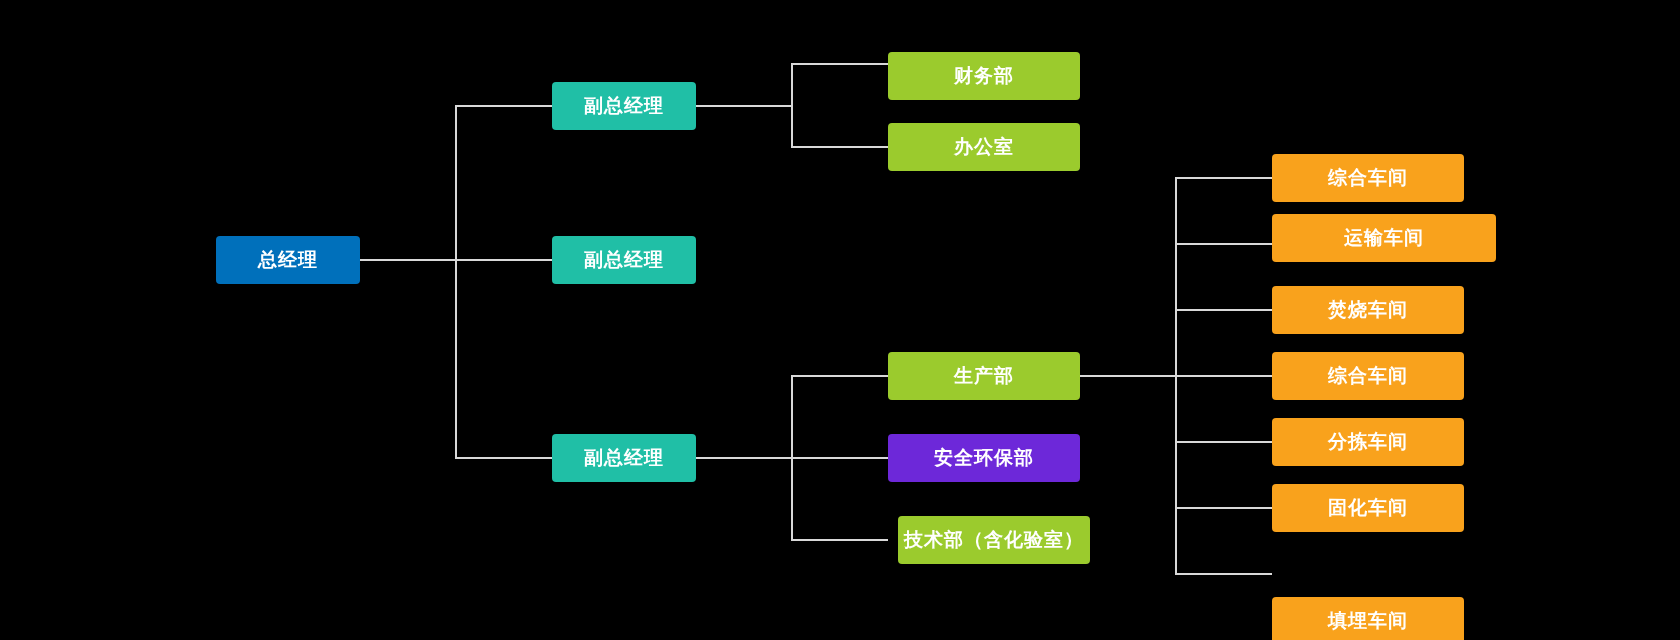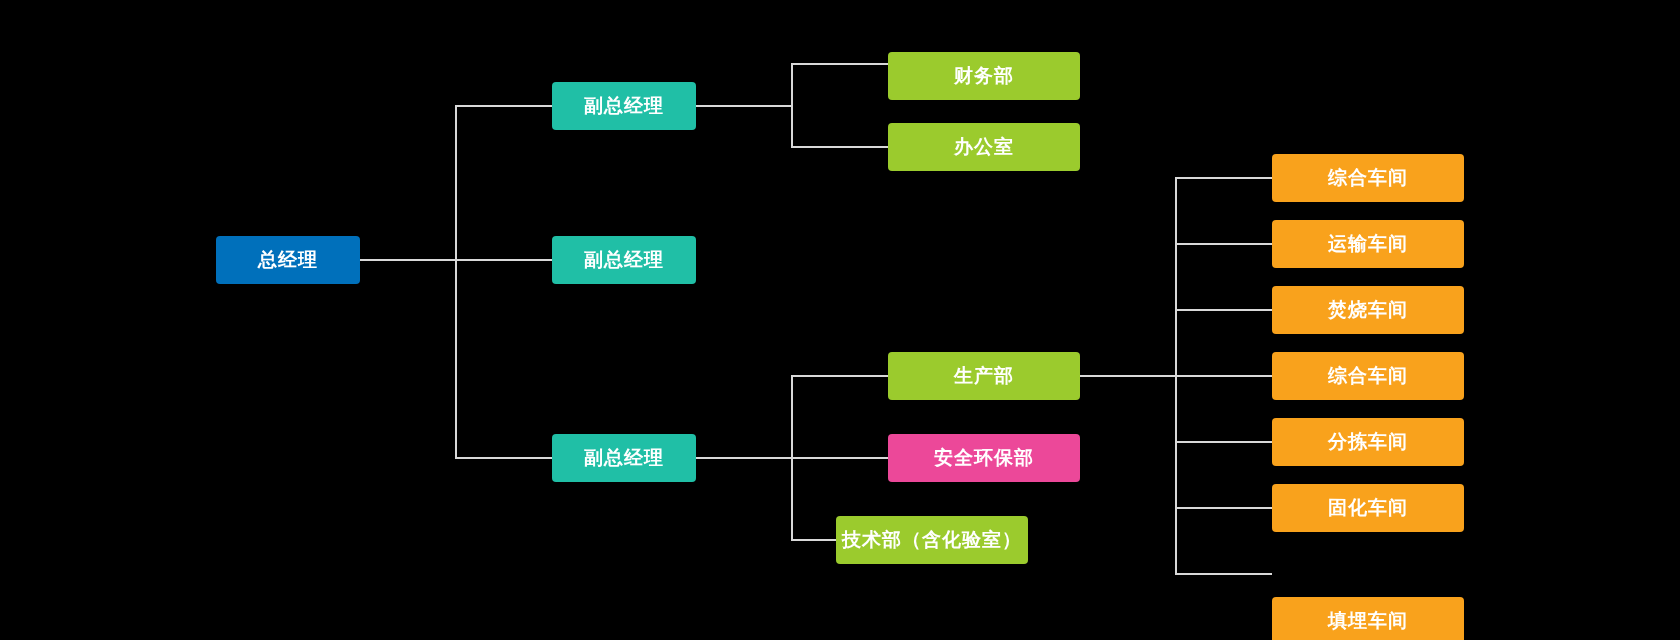--- a/index.html
+++ b/index.html
@@ -43,24 +43,24 @@
 
   <div class="node blue" style="left: 216px; top: 236px; width: 144px; background-color: rgb(0, 112, 187);">总经理</div>
 
   <div class="node teal" style="left: 552px; top: 82px; width: 144px; background-color: rgb(32, 191, 166);">副总经理</div>
   <div class="node teal" style="left: 552px; top: 236px; width: 144px; background-color: rgb(32, 191, 166);">副总经理</div>
   <div class="node teal" style="left: 552px; top: 434px; width: 144px; background-color: rgb(32, 191, 166);">副总经理</div>
 
   <div class="node green" style="left: 888px; top: 52px; width: 192px; background-color: rgb(155, 203, 45);">财务部</div>
   <div class="node green" style="left: 888px; top: 123px; width: 192px; background-color: rgb(155, 203, 45);">办公室</div>
   <div class="node green" style="left: 888px; top: 352px; width: 192px; background-color: rgb(155, 203, 45);">生产部</div>
-  <div class="node green" style="left: 888px; top: 434px; width: 192px; background-color: #ec4899;">安全环保部</div>
-  <div class="node green" style="left: 836px; top: 516px; width: 192px; background-color: rgb(155, 203, 45);">技术部（含化验室）</div>
+  <div class="node green" style="left: 888px; top: 434px; width: 192px; background-color: #6d28d9;">安全环保部</div>
+  <div class="node green" style="left: 898px; top: 516px; width: 192px; background-color: rgb(155, 203, 45);">技术部（含化验室）</div>
 
   <div class="node orange" style="left: 1272px; top: 154px; width: 192px; background-color: rgb(249, 162, 28);">综合车间</div>
-  <div class="node orange" style="left: 1272px; top: 220px; width: 192px; background-color: rgb(249, 162, 28);">运输车间</div>
+  <div class="node orange" style="left: 1272px; top: 214px; width: 224px; background-color: rgb(249, 162, 28);">运输车间</div>
   <div class="node orange" style="left: 1272px; top: 286px; width: 192px; background-color: rgb(249, 162, 28);">焚烧车间</div>
   <div class="node orange" style="left: 1272px; top: 352px; width: 192px; background-color: rgb(249, 162, 28);">综合车间</div>
   <div class="node orange" style="left: 1272px; top: 418px; width: 192px; background-color: rgb(249, 162, 28);">分拣车间</div>
   <div class="node orange" style="left: 1272px; top: 484px; width: 192px; background-color: rgb(249, 162, 28);">固化车间</div>
   <div class="node orange" style="left: 1272px; top: 550px; width: 192px; background-color: rgb(249, 162, 28); margin-top: 47px;">填埋车间</div>
 
 </div>
 
 </body></html>

